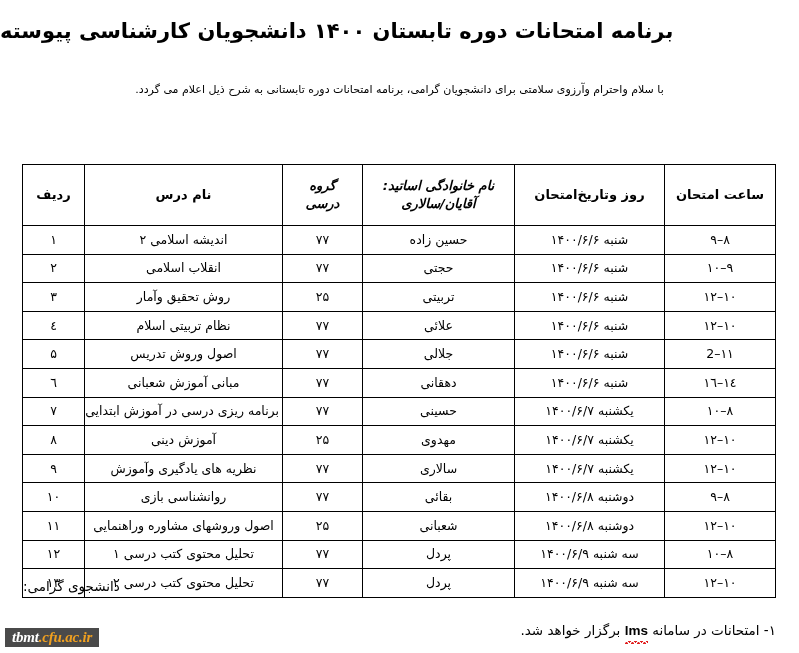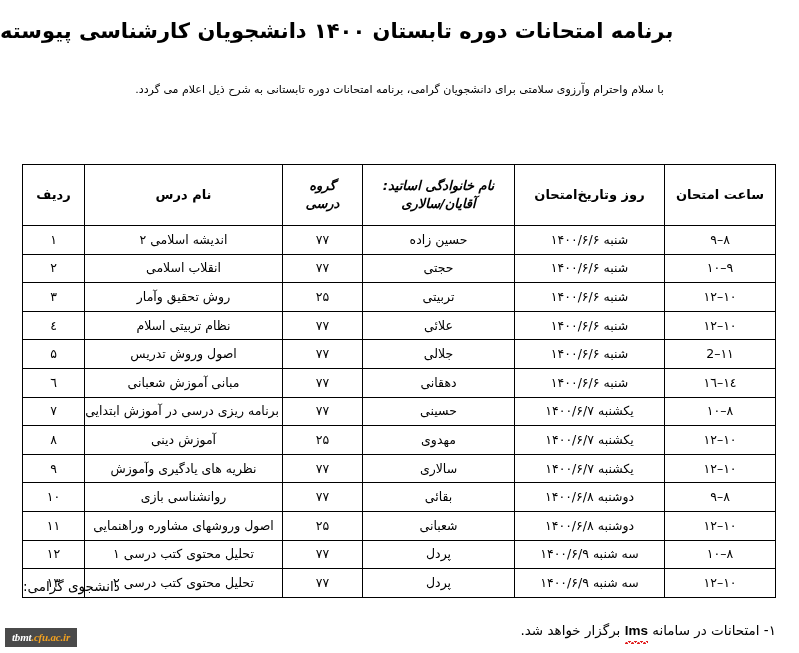--- a/index.html
+++ b/index.html
@@ -136,21 +136,21 @@
   
   .watermark {
     position: absolute;
     left: 5px;
     bottom: 6px;
     background: #4a4a4a;
     color: #ffffff;
     font-family: "Liberation Serif", serif;
     font-weight: bold;
     font-style: italic;
-    font-size: 11px;
+    font-size: 15px;
     line-height: 14px;
     padding: 2px 7px 3px 7px;
     direction: ltr;
     letter-spacing: -0.2px;
     white-space: nowrap;
   }
   .watermark .wm-domain { color: #f0a020; }
 </style>
 </head>
 <body>

